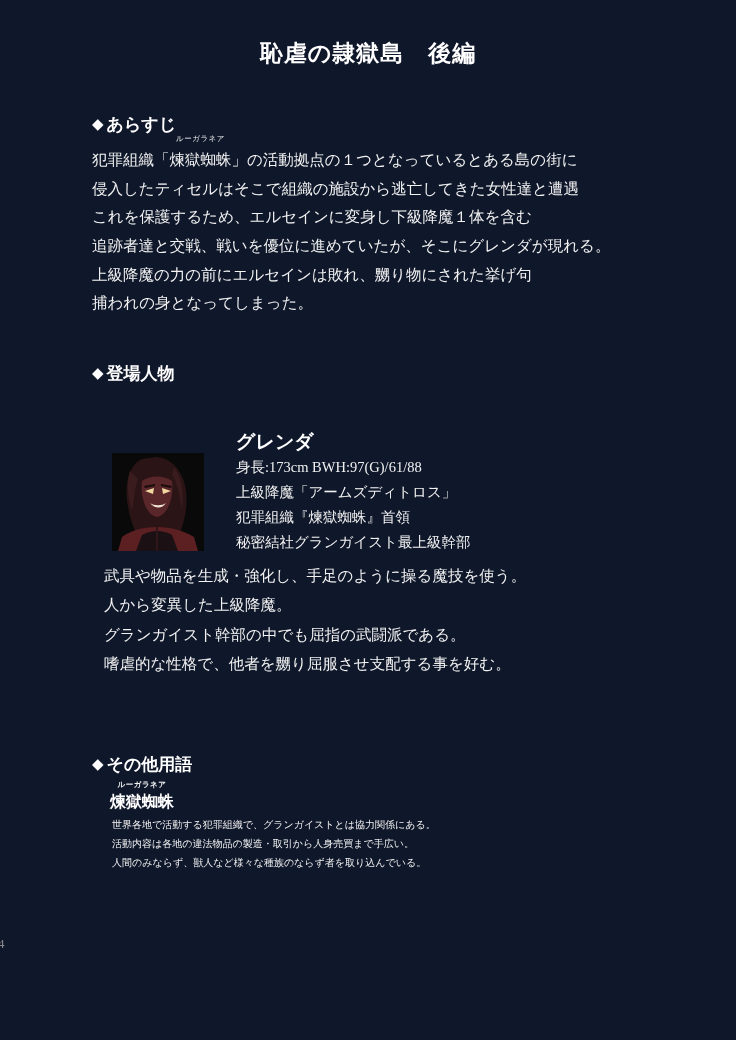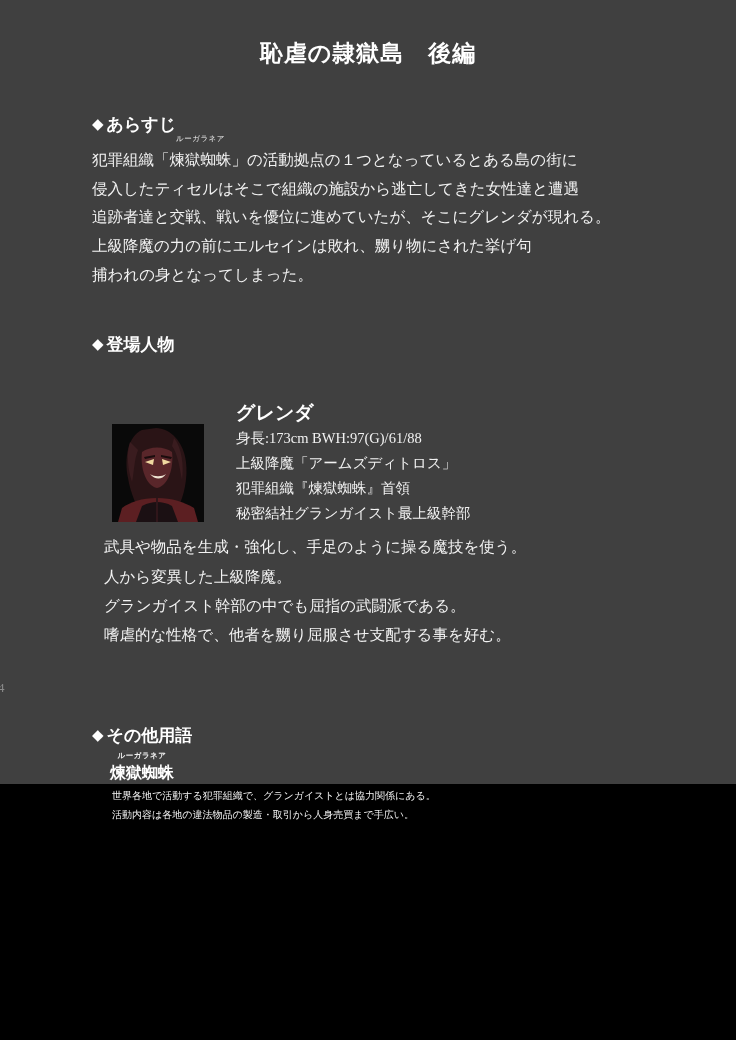--- a/index.html
+++ b/index.html
@@ -10,22 +10,22 @@
   body {
     width: 736px;
     height: 1040px;
     overflow: hidden;
     font-family: "Liberation Serif", "DejaVu Serif", serif;
     color: #ffffff;
   }
   .page {
     position: relative;
     width: 736px;
-    height: 784px;
-    background: #404040;
+    height: 1040px;
+    background: #0f172a;
   }
   .title {
     text-align: center;
     font-size: 23px;
     font-weight: bold;
     letter-spacing: 1px;
     padding-top: 38px;
     color: #ffffff;
   }
   .section-head {
@@ -133,20 +133,21 @@
     <span class="diamond">◆</span><span>あらすじ</span>
   </div>
 
   <div class="spacer-sm"></div>
 
   <div class="body-block">
     <div>
       <span>犯罪組織「</span><span class="ruby-wrap"><span class="rb">ルーガラネア</span><span>煉獄蜘蛛</span></span><span>」の活動拠点の１つとなっているとある島の街に</span>
     </div>
     <div>侵入したティセルはそこで組織の施設から逃亡してきた女性達と遭遇</div>
+    <div>これを保護するため、エルセインに変身し下級降魔１体を含む</div>
     <div>追跡者達と交戦、戦いを優位に進めていたが、そこにグレンダが現れる。</div>
     <div>上級降魔の力の前にエルセインは敗れ、嬲り物にされた挙げ句</div>
     <div>捕われの身となってしまった。</div>
   </div>
 
   <div class="spacer-lg"></div>
 
   <div class="section-head">
     <span class="diamond">◆</span><span>登場人物</span>
   </div>
@@ -198,17 +199,18 @@
     <span class="diamond">◆</span><span>その他用語</span>
   </div>
 
   <div class="term-name">
     <span class="ruby-wrap"><span class="rb">ルーガラネア</span><span>煉獄蜘蛛</span></span>
   </div>
 
   <div class="term-body">
     <div>世界各地で活動する犯罪組織で、グランガイストとは協力関係にある。</div>
     <div>活動内容は各地の違法物品の製造・取引から人身売買まで手広い。</div>
+    <div>人間のみならず、獣人など様々な種族のならず者を取り込んでいる。</div>
   </div>
 
   <div class="page-number">4</div>
 
 </div>
 
 </body></html>

